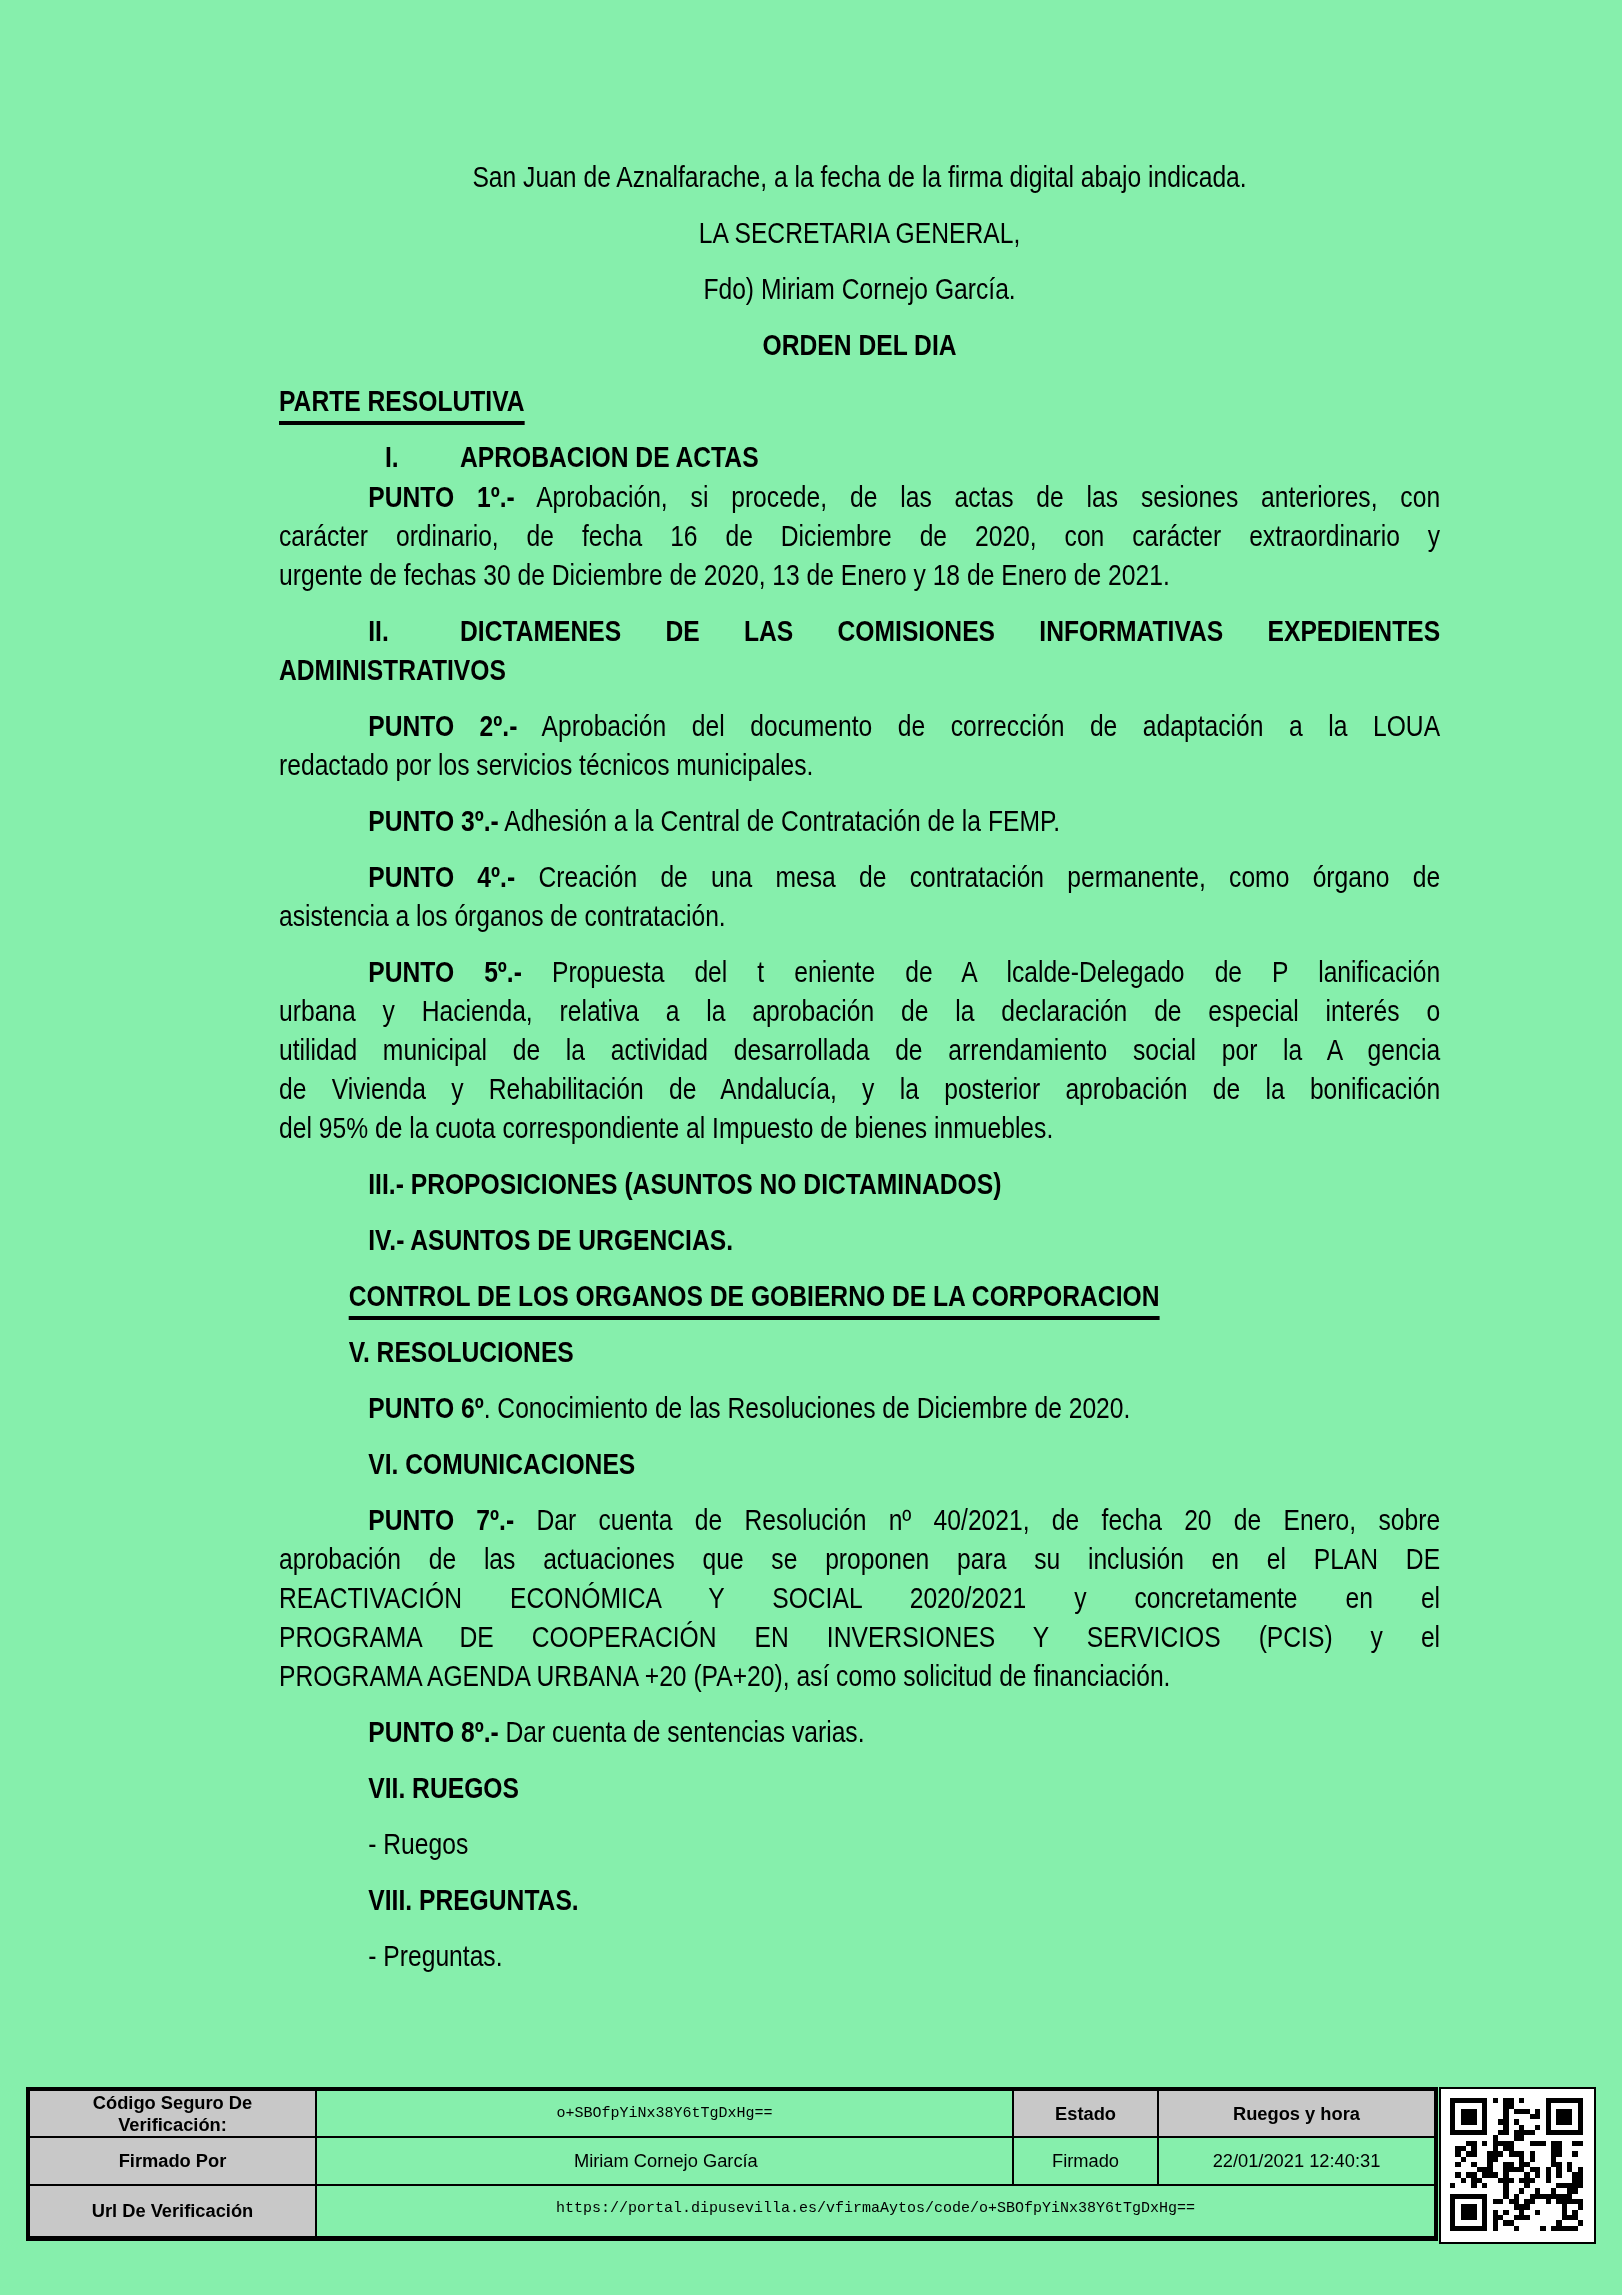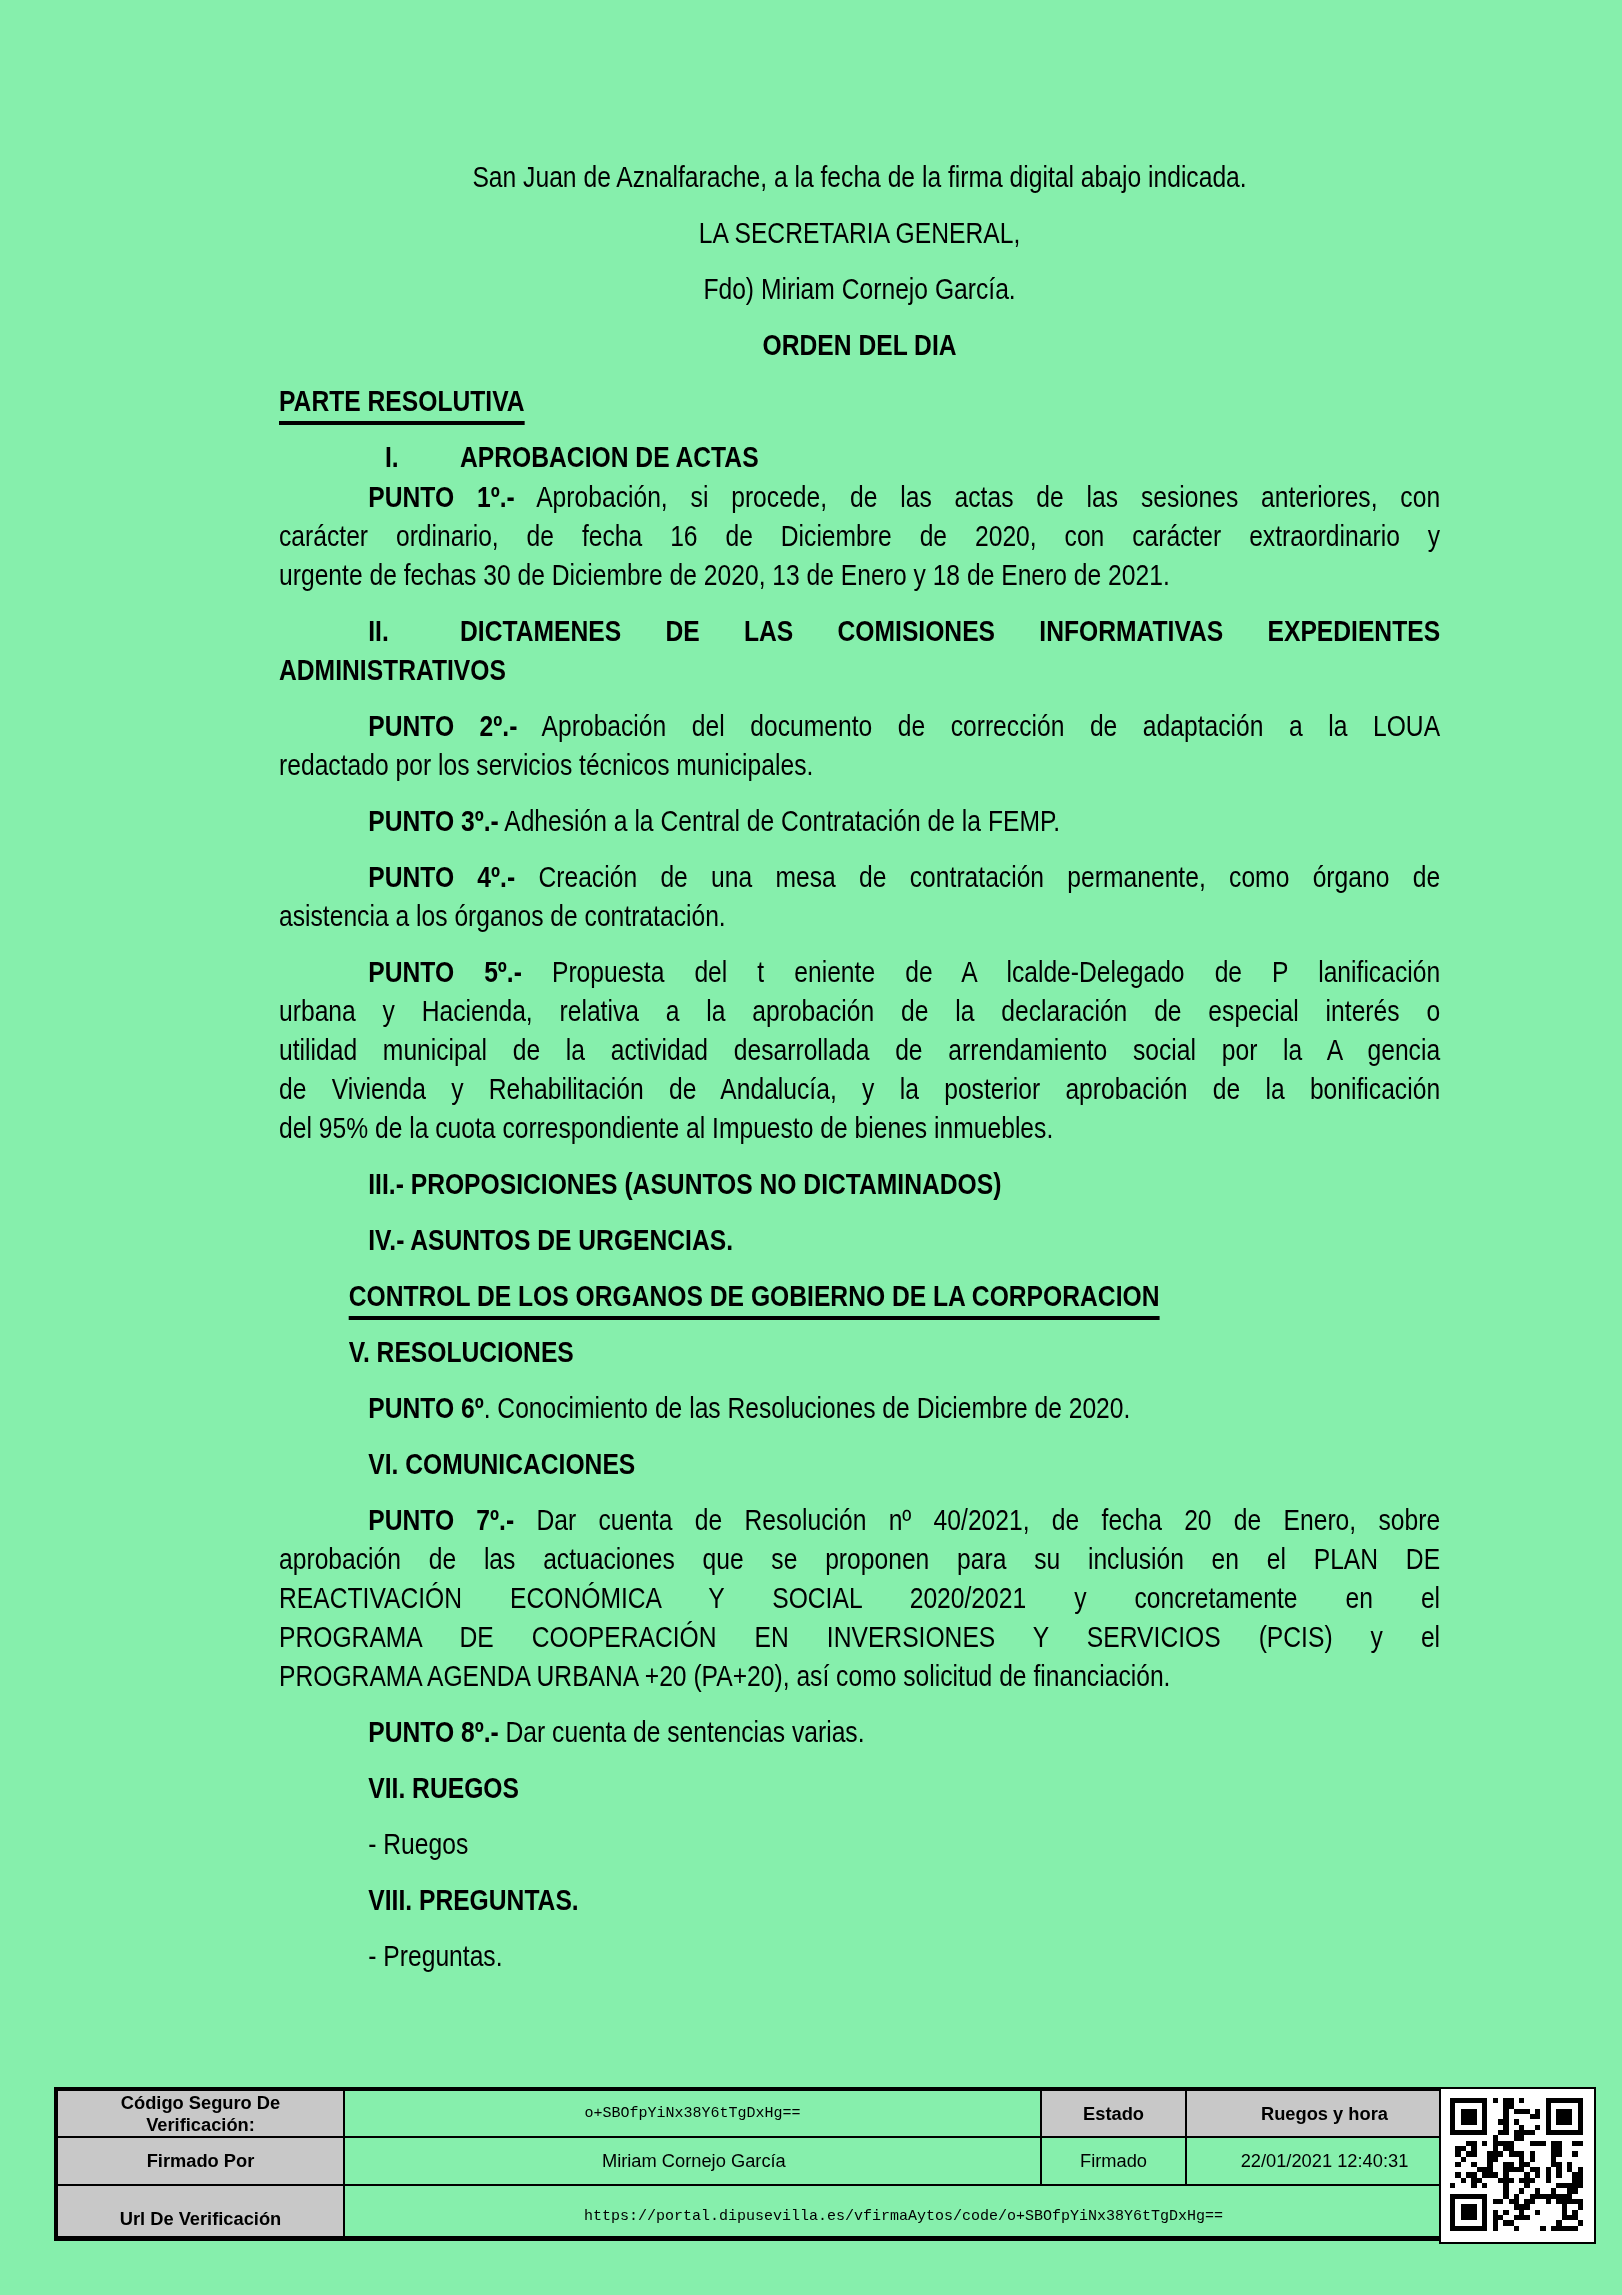--- a/index.html
+++ b/index.html
@@ -44,22 +44,22 @@
   .footer-table td{
     border:2.6px solid #000;
     padding:0 6.5px;
     font-size:18.3px;
     text-align:center;
     vertical-align:middle;
     overflow:hidden;
   }
   .footer-table tr{height:48px;}
   .footer-table tr:last-child{height:53px;}
-  .footer-table tr:last-child td{vertical-align:top;padding-top:22px;}
-  .footer-table{border:4.6px solid #000;border-bottom:5.9px solid #000;margin-left:28px;}
+  .footer-table tr:last-child td{vertical-align:top;padding-top:14px;}
+  .footer-table{border:4.6px solid #000;border-bottom:5.9px solid #000;}
   td.k-label{background:#c8c8c8;font-weight:700;}
   td.k-mono{font-family:"Liberation Mono","DejaVu Sans Mono",monospace;font-size:15px;}
   td.k-value{}
   td.a-left{text-align:center;padding-left:9.2px;}
   .qrbox{
     position:absolute;left:1439px;top:2087px;
     width:157px;height:157px;
     border:2.6px solid #000;
     background:#fff;
     box-sizing:border-box;

